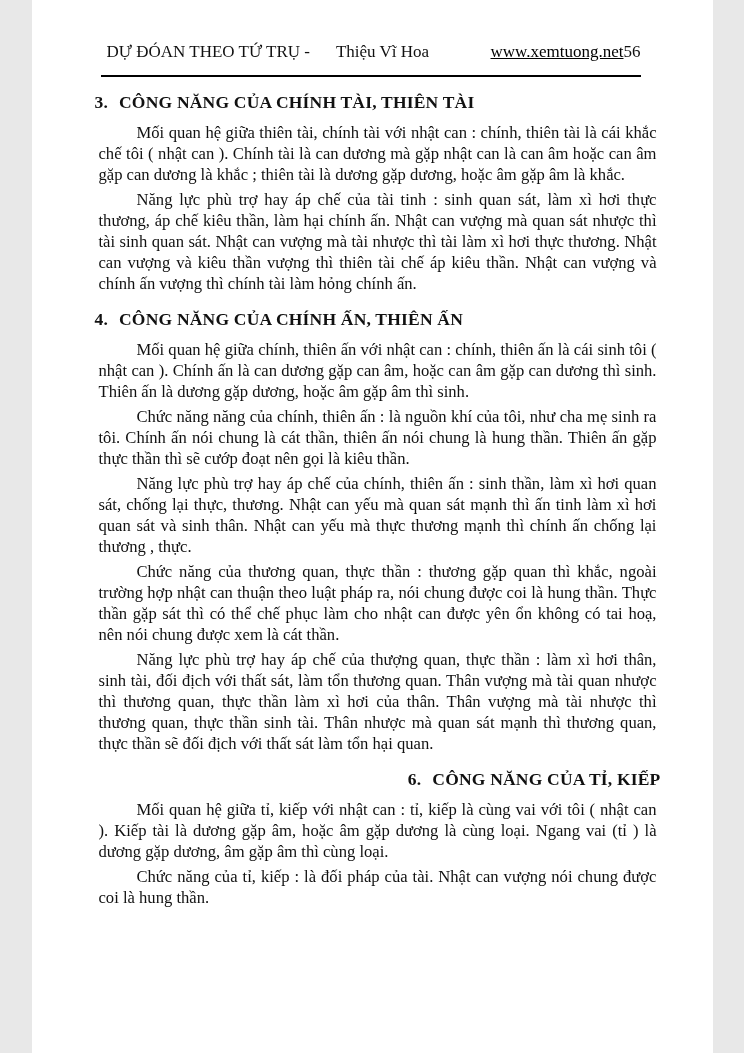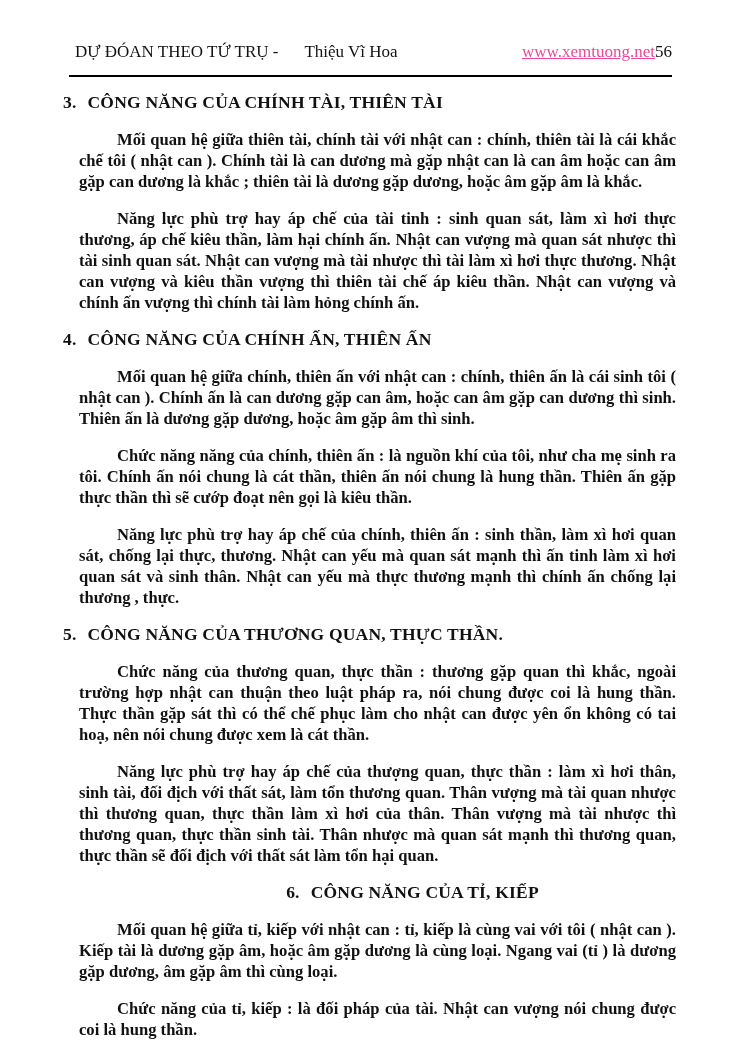--- a/index.html
+++ b/index.html
@@ -2,21 +2,21 @@
 <html><head>
 <meta charset="utf-8">
 <style>
   html, body {
     margin: 0;
     padding: 0;
     background: #e8e8e8;
   }
   .page {
     position: relative;
-    width: 744px;
+    width: 681px;
     height: 1053px;
     margin: 0 auto;
     background: #ffffff;
     color: #111111;
     font-family: "Liberation Serif", "DejaVu Serif", serif;
     box-sizing: border-box;
     padding: 42px 52px 0 63px;
     overflow: hidden;
   }
   .header {
@@ -29,49 +29,48 @@
   .header .book-title { margin-left: 12px; }
   .header .author { margin-left: 26px; }
   .header .right-group {
     margin-left: auto;
     margin-right: 20px;
     display: flex;
     align-items: baseline;
   }
   .header .website {
     text-decoration: underline;
-    color: #ec4899;
+    color: #000000;
   }
   .header .page-number { }
   .rule {
     height: 0;
     border: none;
     border-top: 2px solid #000000;
     margin: 13px 20px 0 6px;
   }
   .section-heading {
     font-size: 17.5px;
     font-weight: bold;
     line-height: 21px;
     text-align: left;
     margin: 15px 0 9px 0;
     letter-spacing: 0.2px;
   }
   .section-heading .num { margin-right: 11px; }
   .section-heading.offset-left {
-    text-align: center;
+    text-align: right;
     margin-left: 70px;
   }
   .body-text p {
-    margin: 16px;
+    margin: 4px;
     font-size: 16.6px;
     line-height: 21px;
     text-align: justify;
     text-indent: 38px;
-    font-weight: bold;
   }
 </style>
 </head>
 <body>
 
 <div class="page">
 
   <div class="header">
     <span class="book-title">DỰ ĐÓAN THEO TỨ TRỤ -</span>
     <span class="author">Thiệu Vĩ  Hoa</span>
@@ -98,23 +97,20 @@
       <span class="num">4.</span><span>CÔNG NĂNG CỦA CHÍNH ẤN, THIÊN ẤN</span>
     </div>
     <div class="body-text">
       <p>Mối quan hệ giữa chính, thiên ấn với nhật can : chính, thiên ấn là cái sinh tôi ( nhật can ). Chính ấn là can dương gặp can âm, hoặc can âm gặp can dương thì sinh. Thiên ấn là dương gặp dương, hoặc âm gặp âm thì sinh.</p>
       <p>Chức năng năng  của chính, thiên ấn : là nguồn khí của tôi, như cha mẹ sinh ra tôi. Chính ấn nói chung là cát thần, thiên ấn nói chung là hung thần. Thiên ấn gặp thực thần thì sẽ cướp đoạt nên gọi là kiêu thần.</p>
       <p>Năng lực phù trợ hay áp chế của chính, thiên ấn : sinh thần, làm xì hơi quan sát, chống lại thực, thương. Nhật can yếu mà quan sát mạnh thì ấn  tinh làm xì hơi quan sát và sinh thân. Nhật can yếu mà thực thương mạnh thì chính ấn chống lại thương , thực.</p>
     </div>
   </div>
 
   <div class="section">
-    <div class="section-heading">
-      <span class="num">5.</span><span>CÔNG NĂNG CỦA THƯƠNG QUAN, THỰC THẦN.</span>
-    </div>
     <div class="body-text">
       <p>Chức năng của thương quan, thực thần : thương gặp quan thì khắc, ngoài trường hợp nhật can thuận theo luật pháp ra, nói chung được coi là hung thần. Thực thần gặp sát thì có thể chế phục làm cho nhật can được yên ổn không có tai hoạ, nên nói chung được xem là cát thần.</p>
       <p>Năng lực phù trợ hay áp chế của thượng quan, thực thần : làm xì hơi thân, sinh tài, đối địch với thất sát, làm tổn thương quan. Thân vượng mà tài quan nhược thì thương quan, thực thần làm xì hơi của thân. Thân vượng mà tài nhược thì thương quan, thực thần sinh tài. Thân nhược mà quan sát mạnh thì thương quan, thực thần sẽ đối địch với thất sát làm tổn hại quan.</p>
     </div>
   </div>
 
   <div class="section">
     <div class="section-heading offset-left">
       <span class="num">6.</span><span>CÔNG NĂNG CỦA TỈ, KIẾP</span>
     </div>

